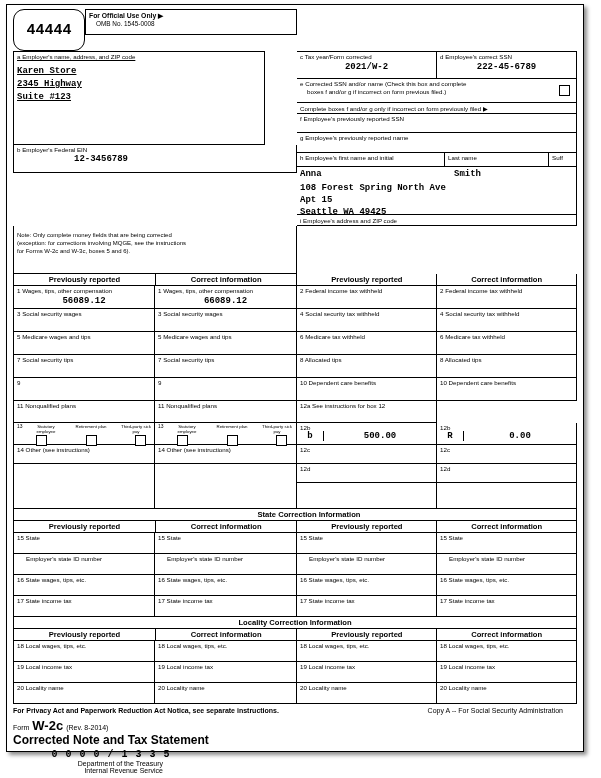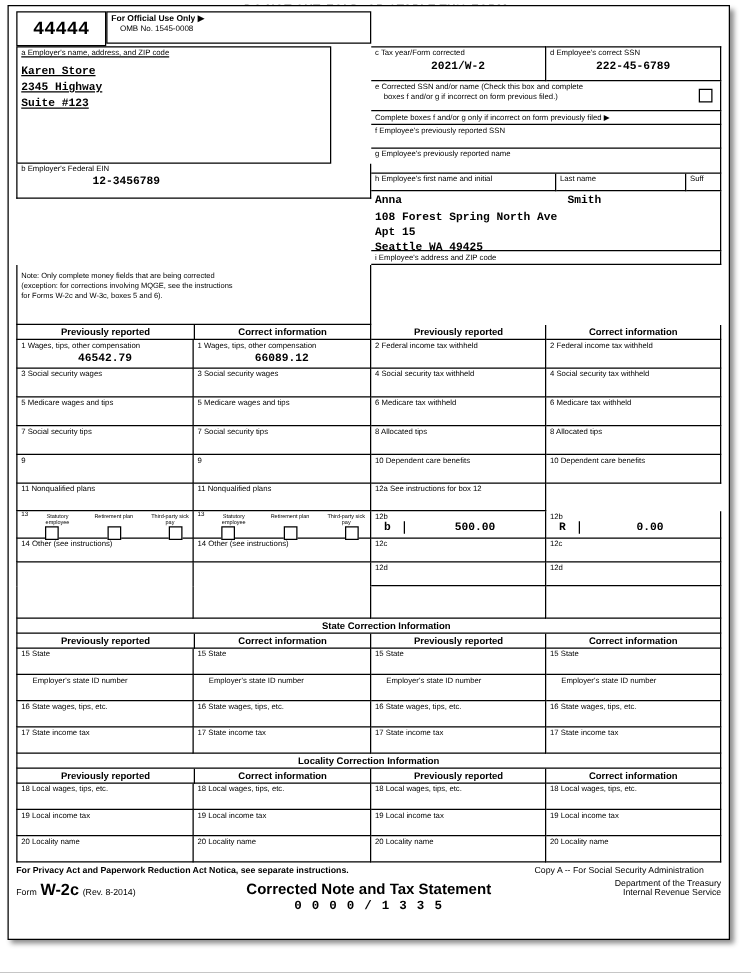--- a/index.html
+++ b/index.html
@@ -33,21 +33,21 @@
 <body>
 
 <div class="page">
   <div class="hdr-top">DO NOT CUT, FOLD, OR STAPLE THIS FORM</div>
 
   <div class="sheet">
 
     <div style="position:absolute;left:6px;top:4px;width:564px;">
 
       <div class="row-flex">
-        <div class="cell" style="width:72px;height:28px;display:flex;align-items:center;justify-content:center;">
+        <div class="cell" style="width:72px;height:42px;display:flex;align-items:center;justify-content:center;border-radius:11px;">
           <span style="font-family:'Liberation Mono',monospace;font-size:15px;font-weight:bold;">44444</span>
         </div>
         <div class="cell" style="width:212px;height:26px;">
           <div class="lbl" style="font-size:6.8px;font-weight:bold;padding-top:2px;">For Official Use Only ▶</div>
           <div class="lbl" style="font-size:6.4px;padding-left:10px;">OMB No. 1545-0008</div>
         </div>
         <div style="width:280px;height:26px;"></div>
       </div>
 
       <div class="row-flex">
@@ -137,21 +137,21 @@
         <div class="hdrband" style="width:142px;border-top:0;border-left:0;">Correct information</div>
         <div class="hdrband" style="width:140px;border-top:0;border-left:0;">Previously reported</div>
         <div class="hdrband" style="width:140px;border-top:0;border-left:0;">Correct information</div>
       </div>
 
       <div>
 
         <div class="row-flex">
           <div class="cell" style="width:142px;height:23px;border-top:0;">
             <div class="lbl">1  Wages, tips, other compensation</div>
-            <div class="money" style="text-align:center;padding-top:2px;">46542.79</div>
+            <div class="money" style="text-align:center;padding-top:2px;">56089.12</div>
           </div>
           <div class="cell" style="width:142px;height:23px;border-top:0;border-left:0;">
             <div class="lbl">1  Wages, tips, other compensation</div>
             <div class="money" style="text-align:center;padding-top:2px;">66089.12</div>
           </div>
           <div class="cell" style="width:140px;height:23px;border-top:0;border-left:0;">
             <div class="lbl">2  Federal income tax withheld</div>
           </div>
           <div class="cell" style="width:140px;height:23px;border-top:0;border-left:0;">
             <div class="lbl">2  Federal income tax withheld</div>
@@ -423,21 +423,21 @@
         <div class="cell" style="width:140px;height:21px;border-top:0;border-left:0;">
             <div class="lbl">20  Locality name</div>
           </div>
       </div>
 
       <div style="display:flex;justify-content:space-between;padding-top:3px;">
         <div class="foot bold">For Privacy Act and Paperwork Reduction Act Notica, see separate instructions.</div>
         <div class="foot" style="padding-right:14px;">Copy A -- For Social Security Administration</div>
       </div>
 
-      <div style="display:flex;align-items:flex-start;padding-top:4px;">
+      <div style="display:flex;align-items:flex-start;padding-top:4px;flex-direction:column;">
         <div style="width:150px;display:flex;align-items:baseline;">
           <span class="foot">Form</span>
           <span class="bigtitle" style="padding-left:3px;">W-2c</span>
           <span class="foot" style="padding-left:3px;">(Rev. 8-2014)</span>
         </div>
         <div style="flex:1;text-align:center;">
           <div style="font-size:12px;font-weight:bold;">Corrected Note and Tax Statement</div>
           <div style="font-family:'Liberation Mono',monospace;font-size:10px;font-weight:bold;letter-spacing:1px;padding-top:2px;">0 0 0 0 / 1 3 3 5</div>
         </div>
         <div style="width:150px;text-align:right;">

